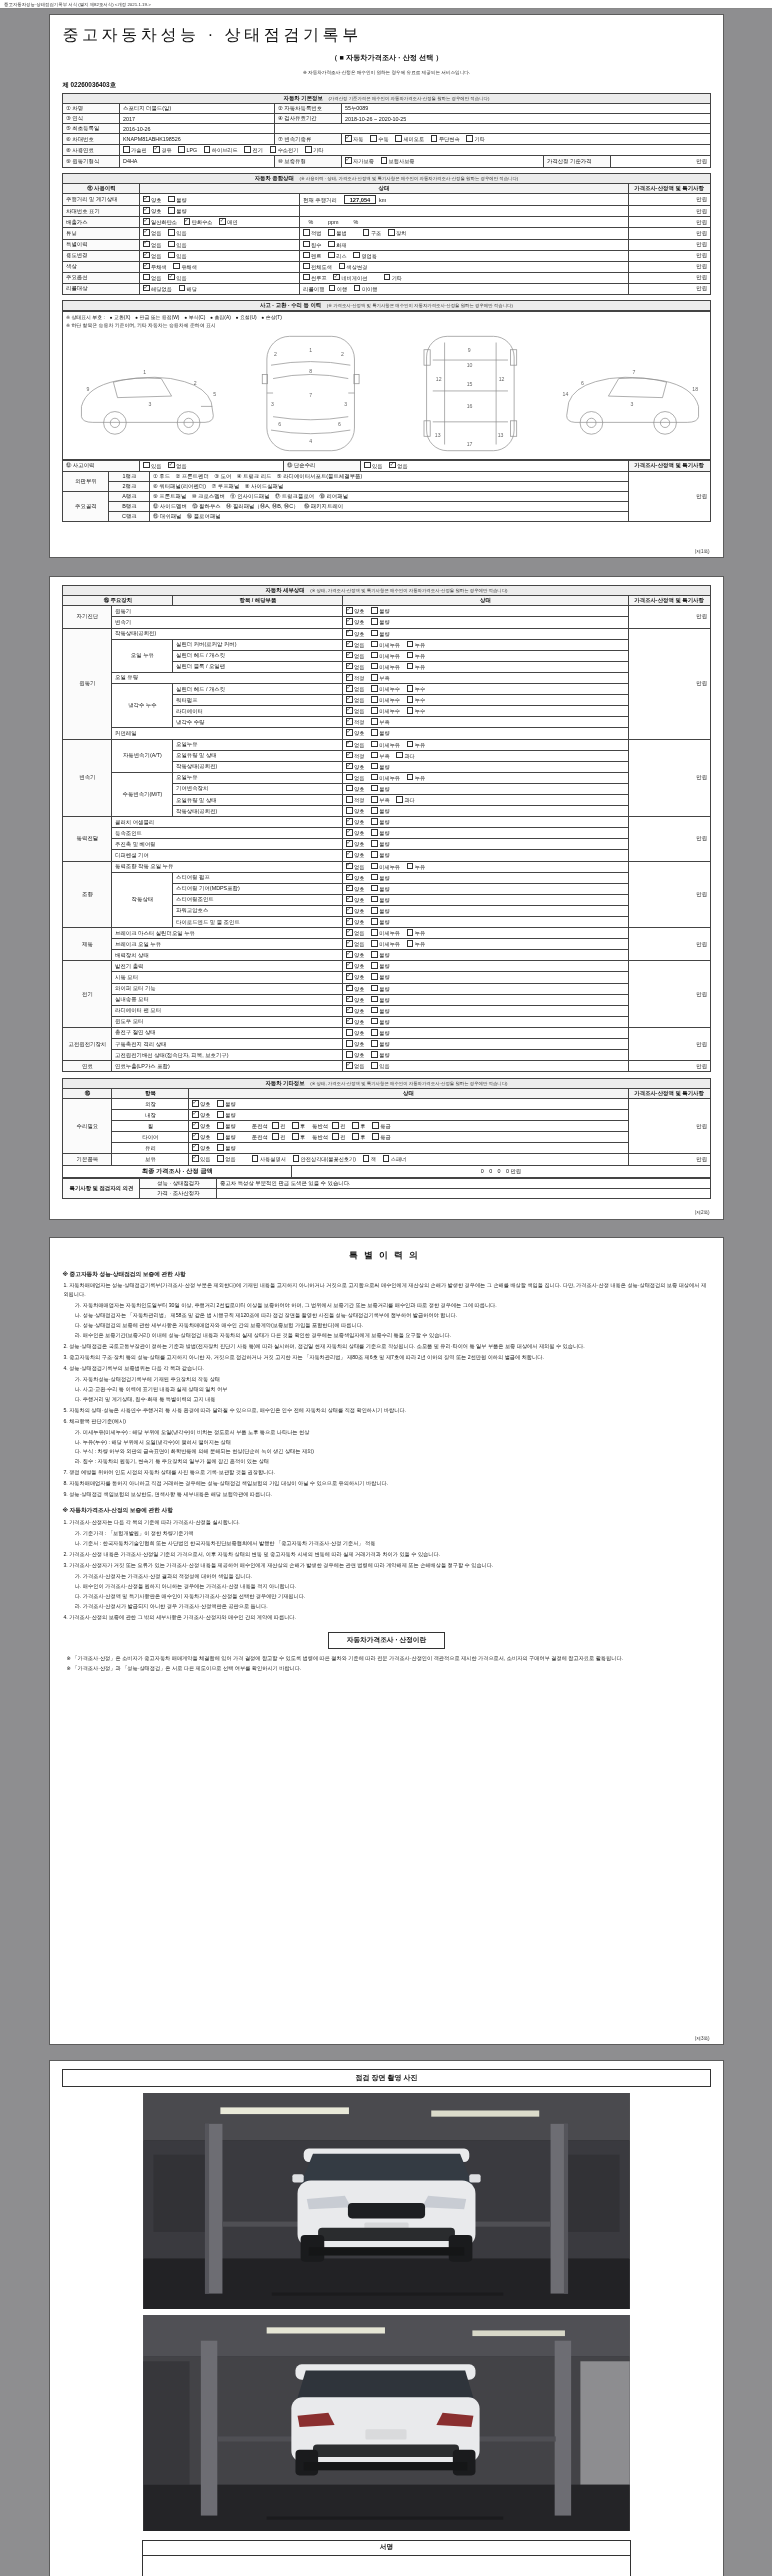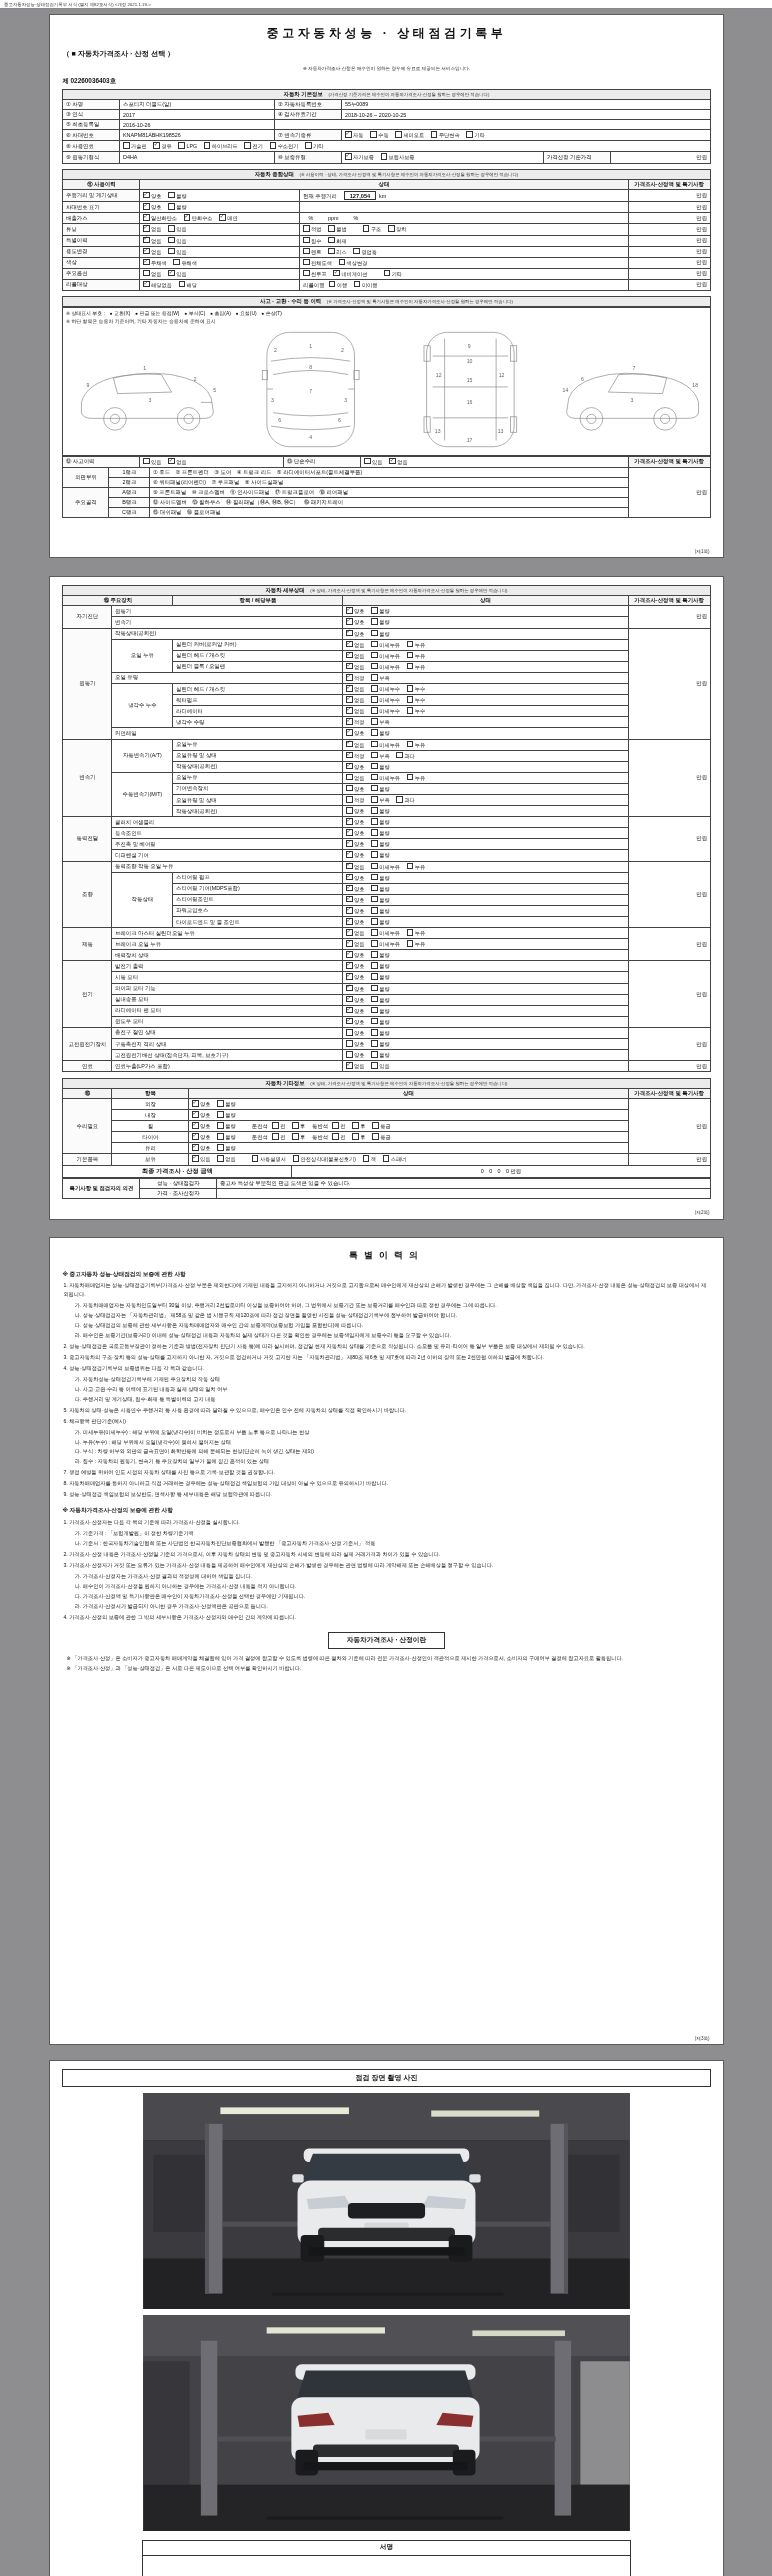--- a/index.html
+++ b/index.html
@@ -9,22 +9,22 @@
   }
   .strip{background:#ffffff;font-size:4.4px;padding:1.5px 4.1px;border-bottom:0.5px solid #8a8a8a;color:#333;}
   .page{
     width:675px;margin:0 auto;background:#fff;border:0.5px solid #5c5c5c;
     box-sizing:border-box;padding:8.2px 12.4px 13.4px;position:relative;
   }
   #p1{margin-top:5.2px;min-height:544px;}
   #p2{margin-top:17.5px;min-height:644px;}
   #p3{margin-top:17.5px;min-height:808px;}
   #p4{margin-top:14.4px;min-height:510px;margin-bottom:10.3px;}
-  .title{text-align:center;font-size:12px;font-weight:bold;letter-spacing:3.6px;margin:2.1px 0 2.1px;}
-  .subtitle{font-size:7.2px;font-weight:bold;margin:7px 0;}
+  .title{font-size:16px;font-weight:normal;letter-spacing:3.6px;margin:2.1px 0 2.1px;}
+  .subtitle{text-align:center;font-size:7.2px;font-weight:bold;margin:7px 0;}
   .subnote{text-align:center;font-size:4.6px;color:#222;margin:1px 0 5.2px;}
   .docno{font-size:6.4px;font-weight:bold;margin:1px 0 3.1px;}
   table.f{width:100%;border-collapse:collapse;table-layout:fixed;margin-top:-0.5px;}
   table.f:first-of-type{margin-top:0;}
   .f td,.f th{border:0.5px solid #444;font-size:5.4px;padding:1px 2.6px;vertical-align:middle;word-wrap:break-word;}
   .sechead{background:#ececec;text-align:center;font-weight:bold;font-size:7px;padding:2.1px;}
   .sechead .note{font-weight:normal;font-size:4.4px;margin-left:4.1px;color:#333;}
   .colhead{background:#f4f4f4;text-align:center;font-weight:bold;}
   .ctr{text-align:center;}
   .lbl{background:#fbfbfb;}

